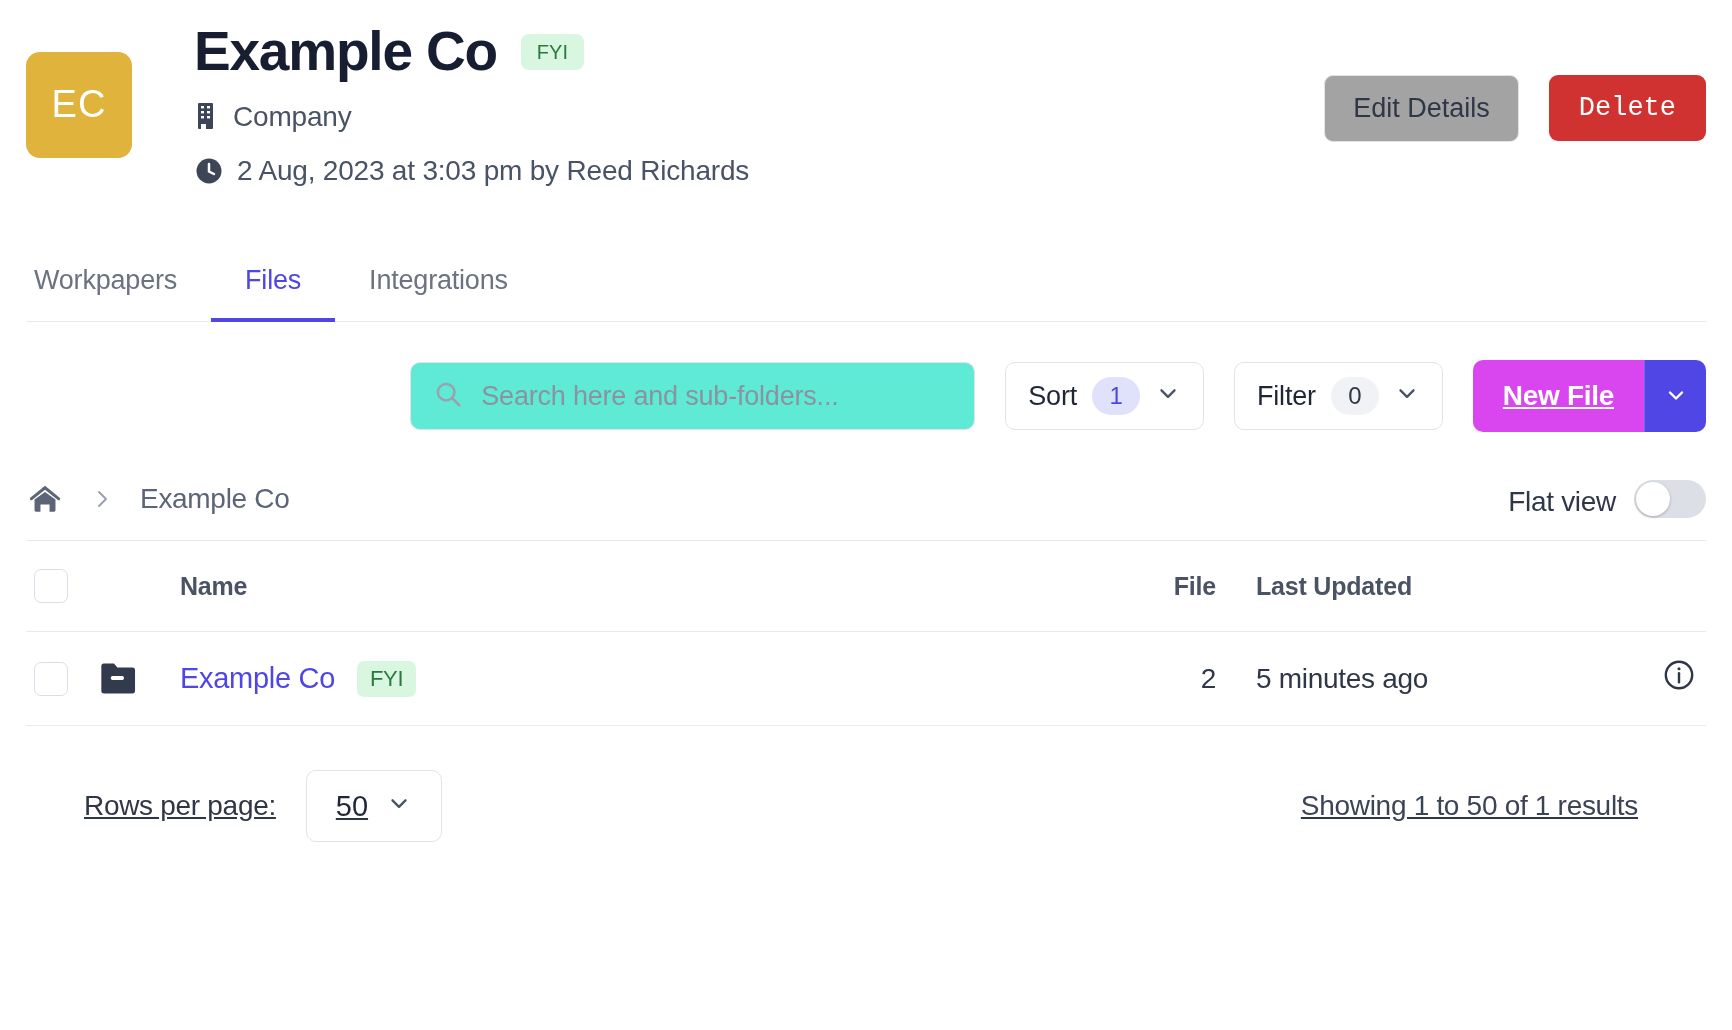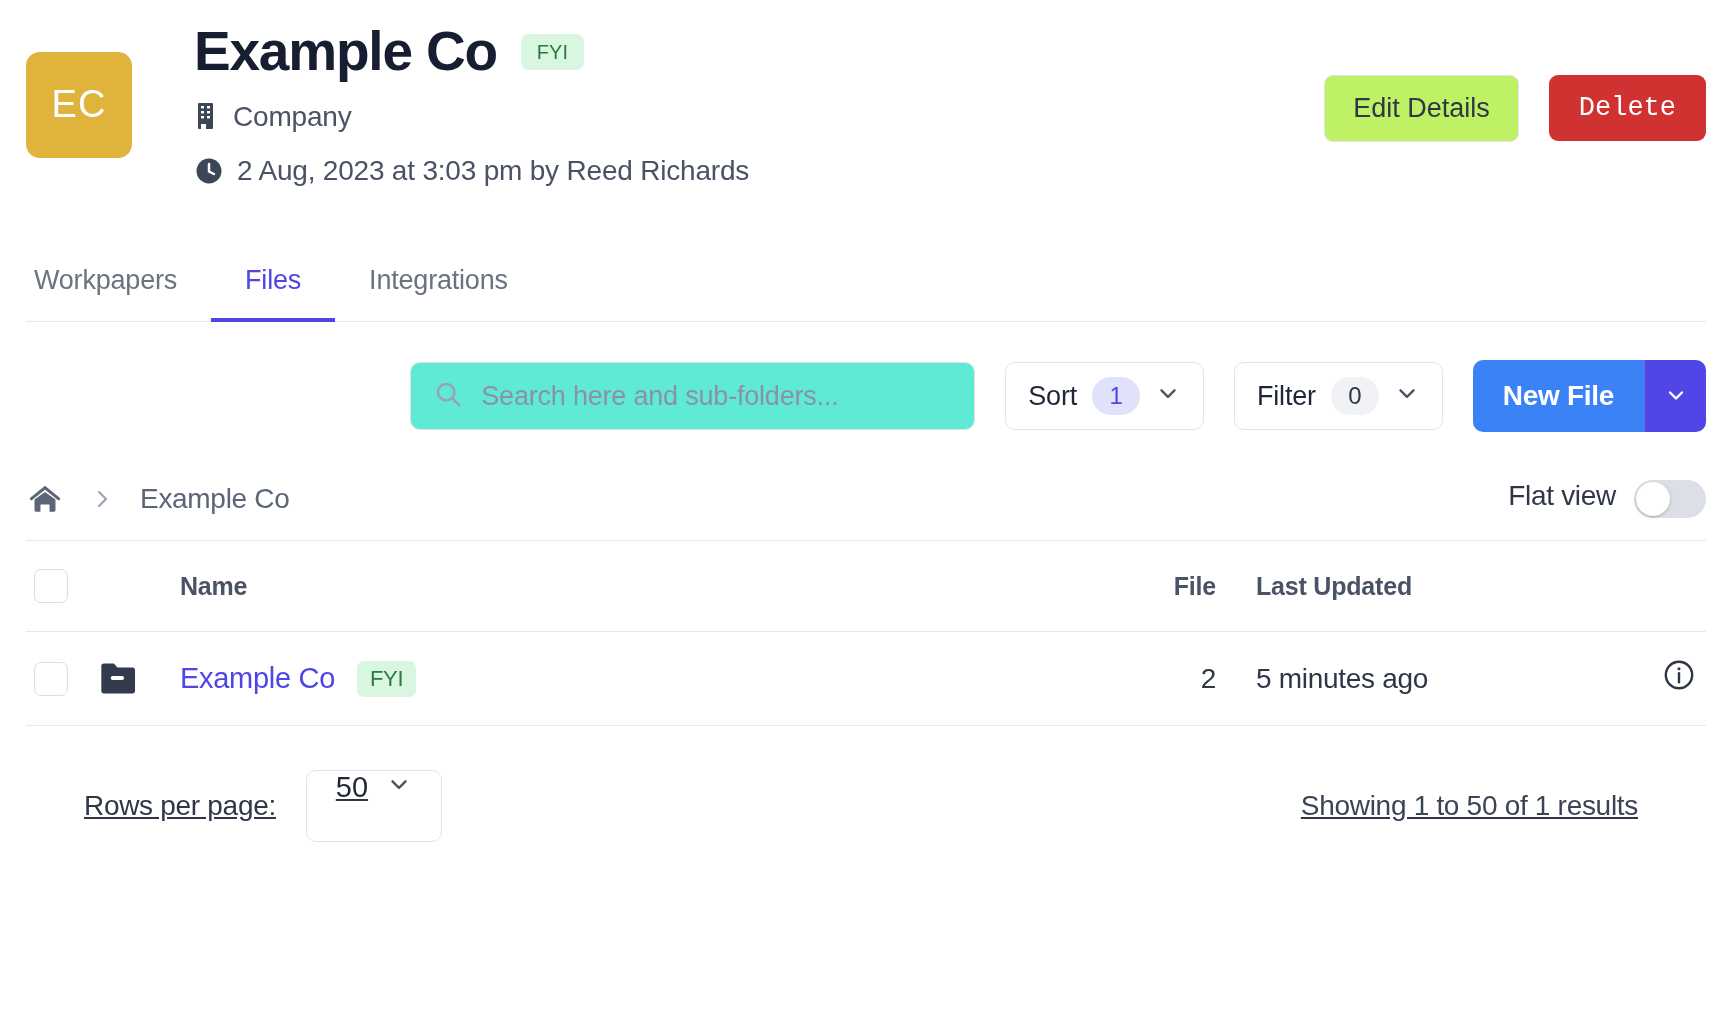--- a/index.html
+++ b/index.html
@@ -62,21 +62,21 @@
     margin-top: 22px;
     letter-spacing: -0.2px;
   }
   .meta-line .ic { display: flex; align-items: center; color: #3d4657; flex: 0 0 auto; }
 
   .header-actions {
     display: flex; align-items: flex-start; gap: 30px;
     padding-top: 8px;
   }
   .btn-edit {
-    background: #bef264;
+    background: #a3a3a3;
     border: 1px solid #dfe3ea;
     border-radius: 9px;
     color: #2f3747;
     font-size: 27px;
     padding: 17px 28px;
     cursor: pointer;
     font-family: inherit;
   }
   .btn-delete {
     background: #cf3230;
@@ -155,31 +155,32 @@
     border-radius: 19px;
     display: flex; align-items: center; justify-content: center;
     font-size: 24px;
     padding: 0 14px;
   }
   .count-badge.indigo { background: #e0e1fb; color: #4f46e5; }
   .count-badge.gray { background: #f1f2f5; color: #2f3747; }
 
   .newfile-group { display: flex; align-items: stretch; }
   .btn-newfile {
-    background: #3b82f6;
+    background: #d946ef;
     color: #fff;
     border: none;
     border-radius: 10px 0 0 10px;
     font-size: 28px;
     font-weight: bold;
     padding: 0 30px;
     height: 72px;
     cursor: pointer;
     font-family: inherit;
     letter-spacing: -0.3px;
+    text-decoration: underline;
   }
   .btn-newfile-caret {
     background: #4f46e5;
     color: #fff;
     border: none;
     border-left: 1px solid #6f68ea;
     border-radius: 0 10px 10px 0;
     width: 62px;
     height: 72px;
     display: flex; align-items: center; justify-content: center;
@@ -189,21 +190,21 @@
   
   .crumb-row {
     display: flex; align-items: center;
     margin: 48px 26px 0 26px;
     padding-bottom: 22px;
     border-bottom: 1px solid #e6e9ef;
   }
   .crumb-home { color: #5c6577; display: flex; align-items: center; cursor: pointer; }
   .crumb-sep { color: #9aa1b0; margin: 0 26px; display: flex; align-items: center; }
   .crumb-text { font-size: 28px; color: #5c6577; cursor: pointer; letter-spacing: -0.3px; }
-  .flatview { margin-left: auto; display: flex; align-items: flex-start; gap: 18px; }
+  .flatview { margin-left: auto; display: flex; align-items: flex-end; gap: 18px; }
   .flatview-label { font-size: 28px; color: #2f3747; letter-spacing: -0.3px; }
   .toggle {
     width: 72px; height: 38px;
     background: #dcdfe5;
     border-radius: 19px;
     position: relative;
     cursor: pointer;
   }
   .toggle .knob {
     position: absolute; top: 2px; left: 2px;
@@ -259,21 +260,21 @@
     margin: 44px 26px 0 26px;
     text-decoration: underline;
   }
   .rows-label { font-size: 28px; color: #2f3747; margin-left: 58px; letter-spacing: -0.3px; }
   .rows-select {
     margin-left: 30px;
     width: 136px; height: 72px;
     border: 1px solid #dfe3ea;
     border-radius: 10px;
     background: #fff;
-    display: flex; justify-content: center; gap: 18px;
+    display: flex; align-items: center; justify-content: center; gap: 18px;
     font-size: 29px;
     color: #1f2636;
     cursor: pointer;
   }
   .showing {
     margin-left: auto;
     font-size: 28px;
     color: #3b4455;
     margin-right: 68px;
     letter-spacing: -0.3px;

